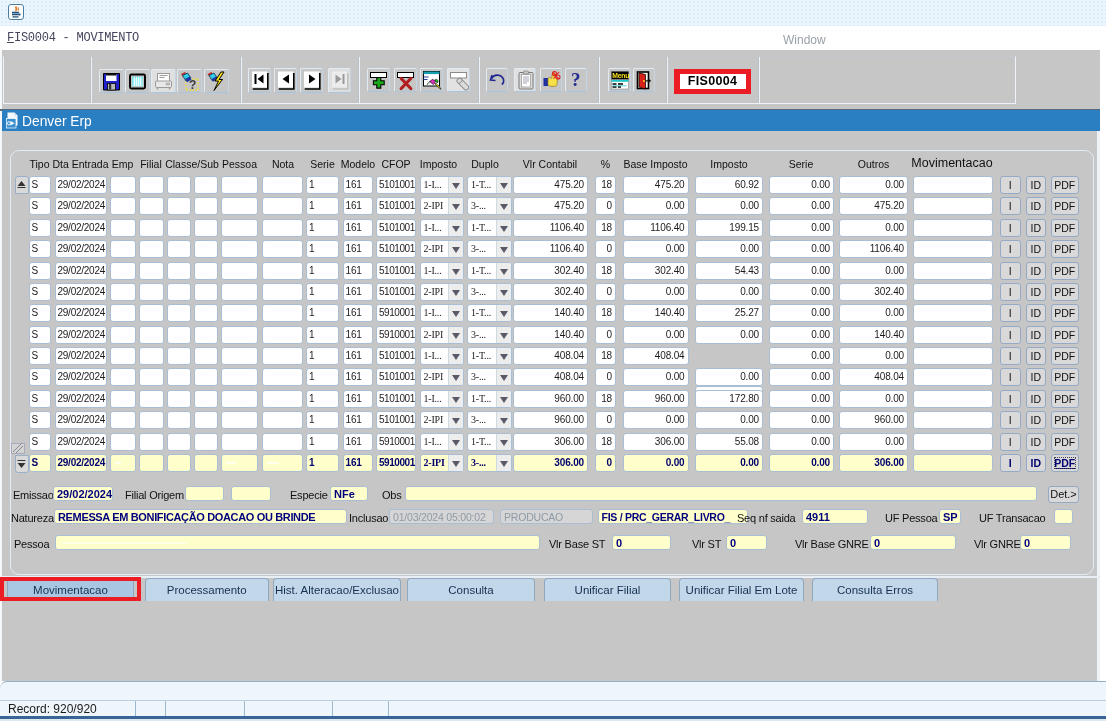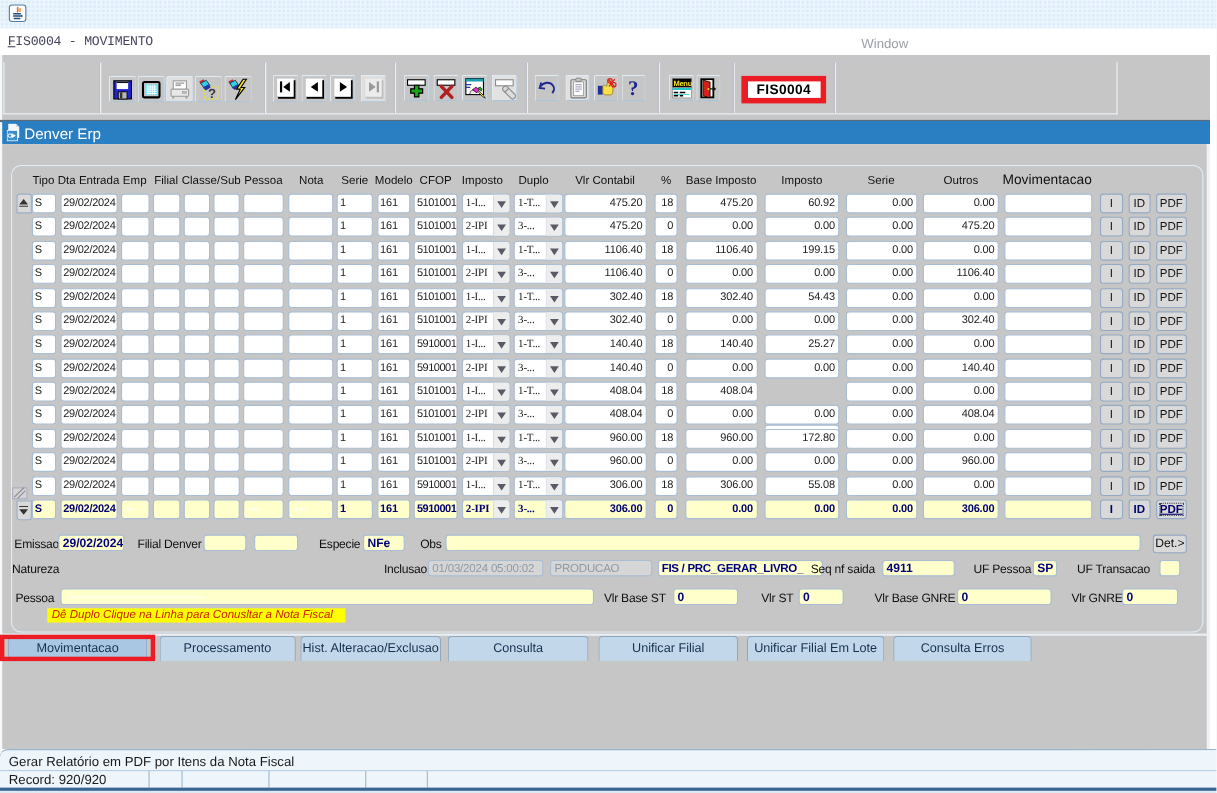--- a/index.html
+++ b/index.html
@@ -651,29 +651,30 @@
 <div class="fld yel num" style="left:839px;top:453.9px;width:69px;height:18px;">306.00</div>
 <div class="fld yel" style="left:912.5px;top:453.9px;width:80.5px;height:18px;"></div>
 <div class="rbtn" style="left:1000px;top:453.9px;width:20.5px;height:18px;font-weight:bold;color:#00006e;">I</div>
 <div class="rbtn" style="left:1026px;top:453.9px;width:19.5px;height:18px;font-weight:bold;color:#00006e;">ID</div>
 <div class="rbtn" style="left:1051px;top:453.9px;width:27.5px;height:18px;font-weight:bold;color:#00006e;outline:1px dotted #445;outline-offset:-4px;text-decoration:underline;">PDF</div>
 <div class="abs" style="left:114.5px;top:462px;width:6px;height:2px;background:#ffffee;"></div>
 <div class="abs" style="left:226px;top:462px;width:10px;height:2px;background:#ffffee;"></div>
 <div class="abs" style="left:266.5px;top:462px;width:12px;height:2px;background:#ffffee;"></div>
 <div class="lbl" style="left:13px;top:489px;">Emissao</div>
 <div class="ffld" style="left:53px;top:485.5px;width:59.5px;height:15.5px;">29/02/2024</div>
-<div class="lbl" style="left:125px;top:489px;">Filial Denver</div>
+<div class="lbl" style="left:125px;top:489px;">Filial Origem</div>
 <div class="ffld" style="left:185px;top:485.5px;width:39px;height:15.5px;"></div>
 <div class="ffld" style="left:231px;top:485.5px;width:40px;height:15.5px;"></div>
 <div class="lbl" style="left:290px;top:489px;">Especie</div>
 <div class="ffld" style="left:330px;top:485.5px;width:38px;height:15.5px;">NFe</div>
 <div class="lbl" style="left:382px;top:489px;">Obs</div>
 <div class="ffld" style="left:405px;top:485.5px;width:632px;height:15.5px;"></div>
 <div class="rbtn" style="left:1048px;top:485.5px;width:31px;height:17px;line-height:15px;font-size:11px;">Det.&gt;</div>
 <div class="lbl" style="left:11px;top:512px;">Natureza</div>
+<div class="ffld" style="left:54px;top:508.5px;width:293px;height:15.5px;letter-spacing:-0.35px;">REMESSA EM BONIFICAÇÃO DOACAO OU BRINDE</div>
 <div class="lbl" style="left:349px;top:512px;">Inclusao</div>
 <div class="gfld" style="left:389px;top:508.5px;width:105px;height:15.5px;">01/03/2024 05:00:02</div>
 <div class="gfld" style="left:500px;top:508.5px;width:93px;height:15.5px;">PRODUCAO</div>
 <div class="ffld" style="left:597.5px;top:508.5px;width:150px;height:15.5px;font-size:10.5px;letter-spacing:-0.28px;">FIS / PRC_GERAR_LIVRO_</div>
 <div class="lbl" style="left:737px;top:512px;">Seq nf saida</div>
 <div class="ffld" style="left:802px;top:508.5px;width:66px;height:15.5px;">4911</div>
 <div class="lbl" style="left:885px;top:512px;">UF Pessoa</div>
 <div class="ffld" style="left:939px;top:508.5px;width:22px;height:15.5px;">SP</div>
 <div class="lbl" style="left:979px;top:512px;">UF Transacao</div>
 <div class="ffld" style="left:1054px;top:508.5px;width:19px;height:15.5px;"></div>
@@ -681,32 +682,30 @@
 <div class="ffld" style="left:55px;top:534.5px;width:485px;height:15.5px;"></div>
 <div class="abs" style="left:62px;top:541.5px;width:125px;height:2.5px;background:#ffffe8;border-radius:2px;"></div>
 <div class="lbl" style="left:549px;top:538px;">Vlr Base ST</div>
 <div class="ffld" style="left:612px;top:534.5px;width:59px;height:15.5px;">0</div>
 <div class="lbl" style="left:692px;top:538px;">Vlr ST</div>
 <div class="ffld" style="left:726px;top:534.5px;width:41px;height:15.5px;">0</div>
 <div class="lbl" style="left:795px;top:538px;">Vlr Base GNRE</div>
 <div class="ffld" style="left:870px;top:534.5px;width:86px;height:15.5px;">0</div>
 <div class="lbl" style="left:974px;top:538px;">Vlr GNRE</div>
 <div class="ffld" style="left:1020px;top:534.5px;width:51px;height:15.5px;">0</div>
-<div class="abs" style="left:43px;top:553px;width:271px;height:13px;background:#ffff00;font-size:10.5px;font-style:italic;color:#cc2200;line-height:13px;padding-left:4px;white-space:nowrap;overflow:hidden;">Dê Duplo Clique na Linha para Conusltar a Nota Fiscal</div>
 <div class="abs" style="left:2px;top:576px;width:1098px;height:1.5px;background:#e8eef4;"></div>
 <div class="tab" style="left:7px;width:127px;background:#a9c7e3;">Movimentacao</div>
 <div class="tab" style="left:144.5px;width:124.5px;background:#c2d7ea;">Processamento</div>
 <div class="tab" style="left:273px;width:128px;background:#c2d7ea;">Hist. Alteracao/Exclusao</div>
 <div class="tab" style="left:407px;width:128px;background:#c2d7ea;">Consulta</div>
 <div class="tab" style="left:544px;width:127px;background:#c2d7ea;">Unificar Filial</div>
 <div class="tab" style="left:679px;width:125px;background:#c2d7ea;">Unificar Filial Em Lote</div>
 <div class="tab" style="left:812px;width:126px;background:#c2d7ea;">Consulta Erros</div>
 <div class="abs" style="left:0px;top:576.5px;width:141px;height:24.5px;border:4.5px solid #ec1c24;"></div>
 <div class="abs" style="left:0;top:681px;width:1106px;height:35px;background:#eef5fb;border-top:1px solid #8fb0c8;border-radius:7px 0 0 0;"></div>
-<div class="abs" style="left:8px;top:684.5px;font-size:12px;color:#1a1a1a;">Gerar Relatório em PDF por Itens da Nota Fiscal</div>
 <div class="abs" style="left:0;top:699.5px;width:1106px;height:1px;background:#b9cde0;"></div>
 <div class="abs" style="left:8px;top:701.5px;font-size:12px;color:#1a1a1a;">Record: 920/920</div>
 <div class="abs" style="left:135px;top:700.5px;width:1px;height:15px;background:#9db8cc;"></div>
 <div class="abs" style="left:165px;top:700.5px;width:1px;height:15px;background:#9db8cc;"></div>
 <div class="abs" style="left:244px;top:700.5px;width:1px;height:15px;background:#9db8cc;"></div>
 <div class="abs" style="left:332px;top:700.5px;width:1px;height:15px;background:#9db8cc;"></div>
 <div class="abs" style="left:388px;top:700.5px;width:1px;height:15px;background:#9db8cc;"></div>
 <div class="abs" style="left:0;top:716px;width:1106px;height:2.5px;background:#3a6494;"></div>
 <div class="abs" style="left:0;top:718.5px;width:1106px;height:2.5px;background:#dce8f2;"></div>
 </div>

